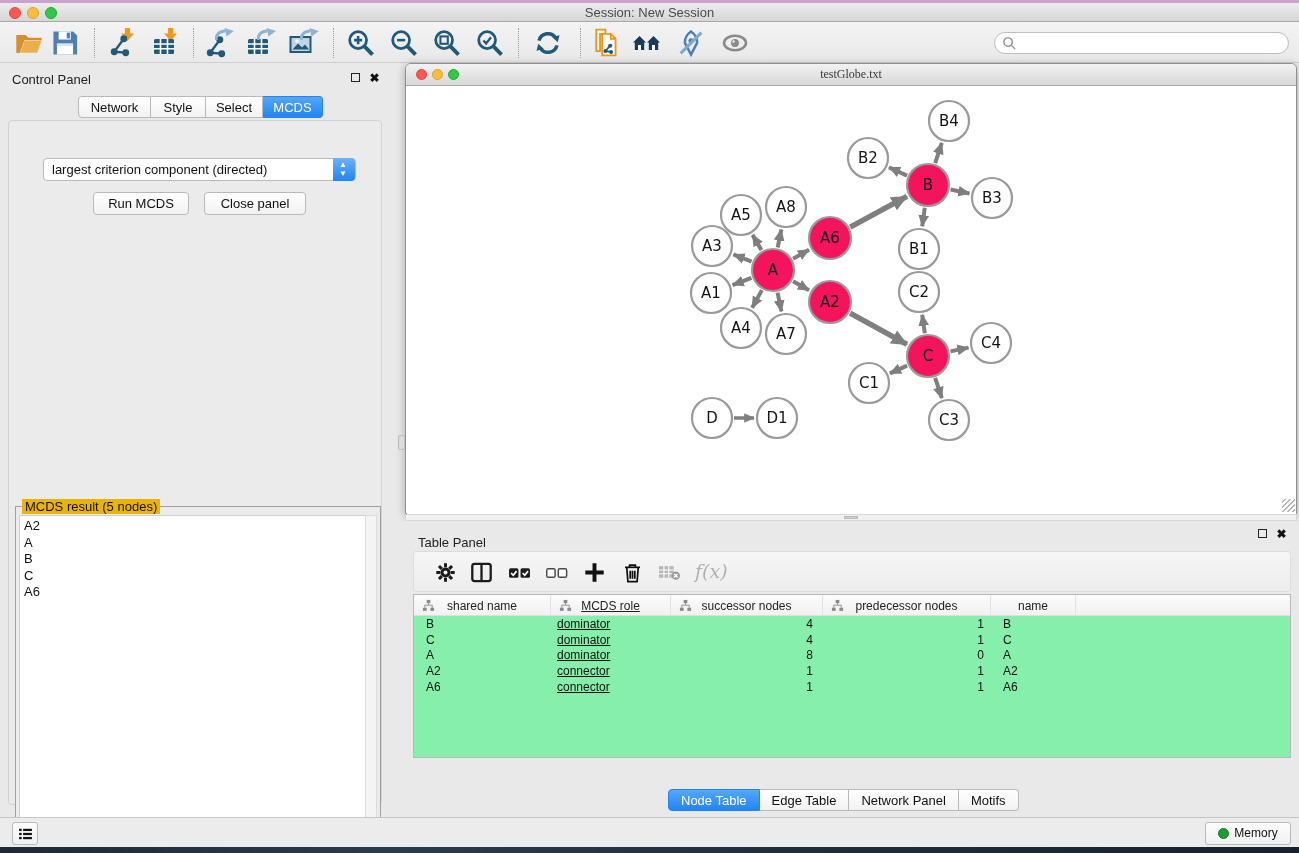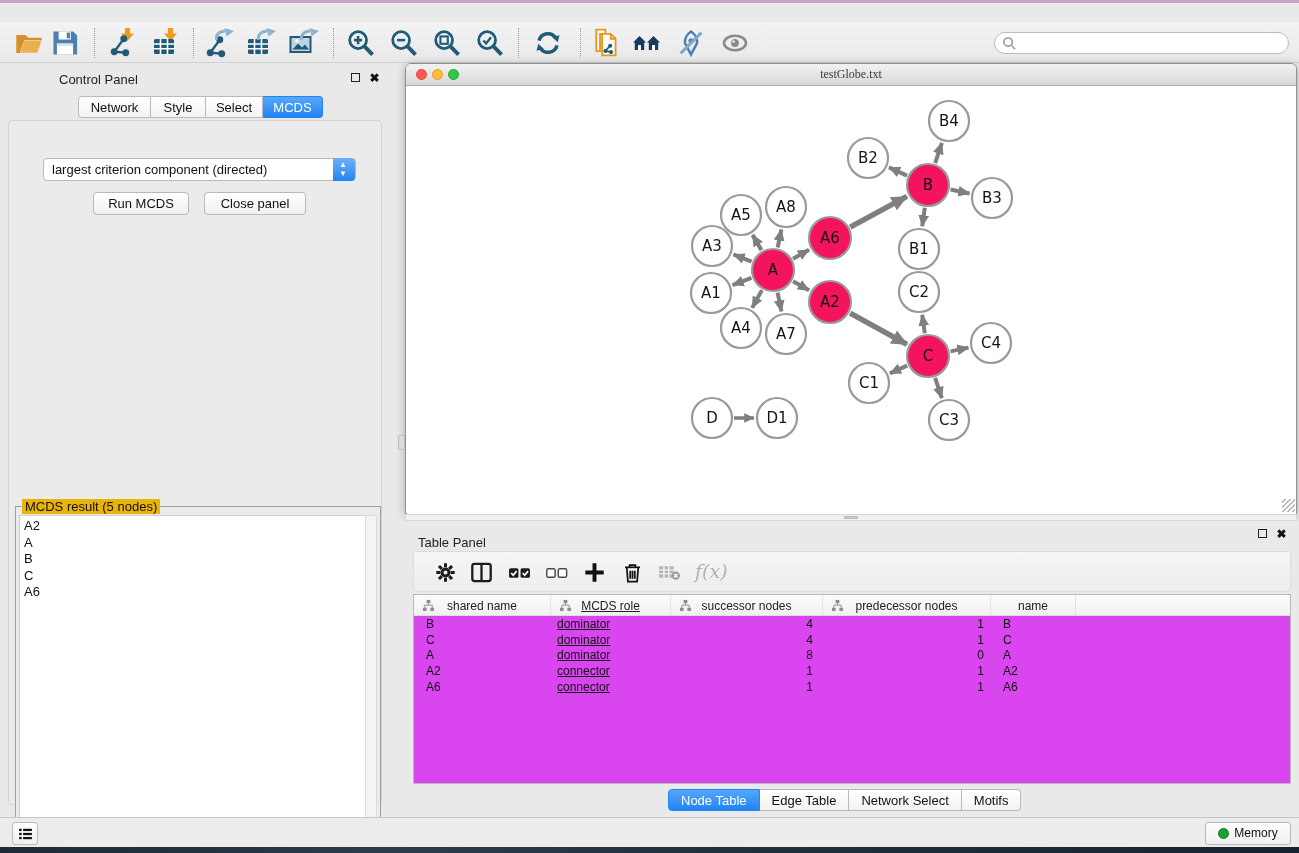--- a/index.html
+++ b/index.html
@@ -25,21 +25,21 @@
   .tb-sep { position:absolute; top:6px; height:30px; border-left:1px dotted #9b9b9b; }
   .searchbox { position:absolute; right:10px; top:10px; width:295px; height:22px; background:#fff;
     border:1px solid #bdbdbd; border-radius:12px; }
   .searchbox svg { position:absolute; left:7px; top:3px; width:15px; height:15px; }
   .searchbox input { position:absolute; left:26px; top:1px; width:260px; height:18px; border:none; outline:none;
     font-size:12px; background:transparent; }
 
   
   .control-panel { position:absolute; left:0; top:63px; width:390px; height:753px; background:#e9e9e9; }
   .panel-title { font-size:13px; color:#222; }
-  .cp-title { position:absolute; left:12px; top:9px;margin-left:47px; }
+  .cp-title { position:absolute; left:12px; top:9px; }
   .win-btn { position:absolute; top:9px; width:13px; height:13px; font-size:12px; line-height:13px; text-align:center; color:#111; cursor:default; }
   .cp-float { right:28px; }  .cp-close { right:9px; font-weight:bold; }
   .float-glyph { display:inline-block; width:9px; height:9px; border:1.5px solid #222; }
 
   .tabs { position:absolute; display:flex; }
   .tab { border:1px solid #b9b9b9; border-left:none; background:linear-gradient(#ffffff,#f2f2f2);
     font-size:13px; color:#111; text-align:center; padding:3px 0; height:22px; }
   .tab:first-child { border-left:1px solid #b9b9b9; border-radius:4px 0 0 4px; }
   .tab:last-child { border-radius:0 4px 4px 0; }
   .tab.active { background:linear-gradient(#55a7f9,#2284f2); border-color:#2284f2; color:#fff; }
@@ -91,21 +91,21 @@
   
   .table-panel { position:absolute; left:405px; top:521px; width:894px; height:296px; background:#e9e9e9; }
   .tp-title { position:absolute; left:13px; top:14px; }
   .tp-float { right:30px; top:7px; } .tp-close { right:11px; top:7px; font-weight:bold; }
   .tp-toolbar { position:absolute; left:8px; top:30px; width:878px; height:41px; background:linear-gradient(#f6f6f6,#ededed);
     border:1px solid #dcdcdc; border-radius:3px; }
   .tpi { position:absolute; top:9px; width:23px; height:23px; }
   .tpi svg { width:100%; height:100%; }
   .fx { position:absolute; top:8px; font-family:"DejaVu Serif", serif; font-style:italic; font-size:19px; color:#b0b0b0; }
 
-  .tp-table { position:absolute; left:8px; top:73px; width:878px; height:190px; background:#d946ef; border:1px solid #b9b9b9; overflow:hidden; }
+  .tp-table { position:absolute; left:8px; top:73px; width:878px; height:164px; background:#86efac; border:1px solid #b9b9b9; overflow:hidden; }
   .tp-head { display:flex; height:21px; background:linear-gradient(#fbfbfb,#f1f1f1); border-bottom:1px solid #dedede; }
   .th { position:relative; border-right:1px solid #e2e2e2; font-size:12px; color:#222; text-align:center; padding-top:4px; }
   .th .hicon { position:absolute; left:8px; top:4px; width:13px; height:13px; }
   .c0{width:137px;} .c1{width:120px;text-decoration:underline;} .c2{width:152px;} .c3{width:168px;} .c4{width:85px;} .cfill{flex:1; border-right:none;}
   .tp-rows { font-size:12px; color:#111; }
   .tr { display:flex; height:15.7px; }
   .td { padding-top:1px; }
   .td.c0 { padding-left:12px; } .td.c1 { padding-left:6px; }
   .td.c2 { text-align:right; padding-right:10px; } .td.c3 { text-align:right; padding-right:7px; }
   .td.c4 { padding-left:12px; }
@@ -150,20 +150,26 @@
     <symbol id="sy-mag" viewBox="0 0 26 26">
       <circle cx="10.5" cy="10.5" r="7.3" fill="none" stroke="#215A77" stroke-width="2.4"></circle>
       <path d="M15.8 15.8L23 23" stroke="#215A77" stroke-width="3.4"></path>
     </symbol>
   </defs>
 </svg>
 
 <div id="stage">
 
   <div class="desktop-strip-top"></div>
+  <div class="titlebar">
+    <span class="tl red"></span>
+    <span class="tl yellow"></span>
+    <span class="tl green"></span>
+    <div class="title">Session: New Session</div>
+  </div>
 
   <div class="toolbar">
     <span class="tbi" style="left:14px">
       <svg viewBox="0 0 26 26">
           <path d="M2 6h8l2.5 2.5H24v2.2H9l-4 11H2z" fill="#D78F2C"></path>
           <path d="M9.2 11h14.6l-3.6 10.5H5.4z" fill="#EDAE4E"></path>
         </svg>
     </span>
     <span class="tbi" style="left:50px">
       <svg viewBox="0 0 26 26">
@@ -603,21 +609,21 @@
             <div class="td c3">1</div>
             <div class="td c4">A6</div>
             <div class="td cfill"></div>
           </div>
         </div>
     </div>
 
     <div class="tabs tp-tabs">
       <div class="tab active">Node Table</div>
       <div class="tab">Edge Table</div>
-      <div class="tab">Network Select</div>
+      <div class="tab">Network Panel</div>
       <div class="tab">Motifs</div>
     </div>
   </div>
 
   <div class="statusbar">
     <div class="list-btn">
       <svg viewBox="0 0 20 20" fill="#111">
           <rect x="2" y="3.5" width="3.2" height="2.8"></rect>
           <rect x="7" y="3.5" width="11" height="2.8"></rect>
           <rect x="2" y="8.6" width="3.2" height="2.8"></rect>

